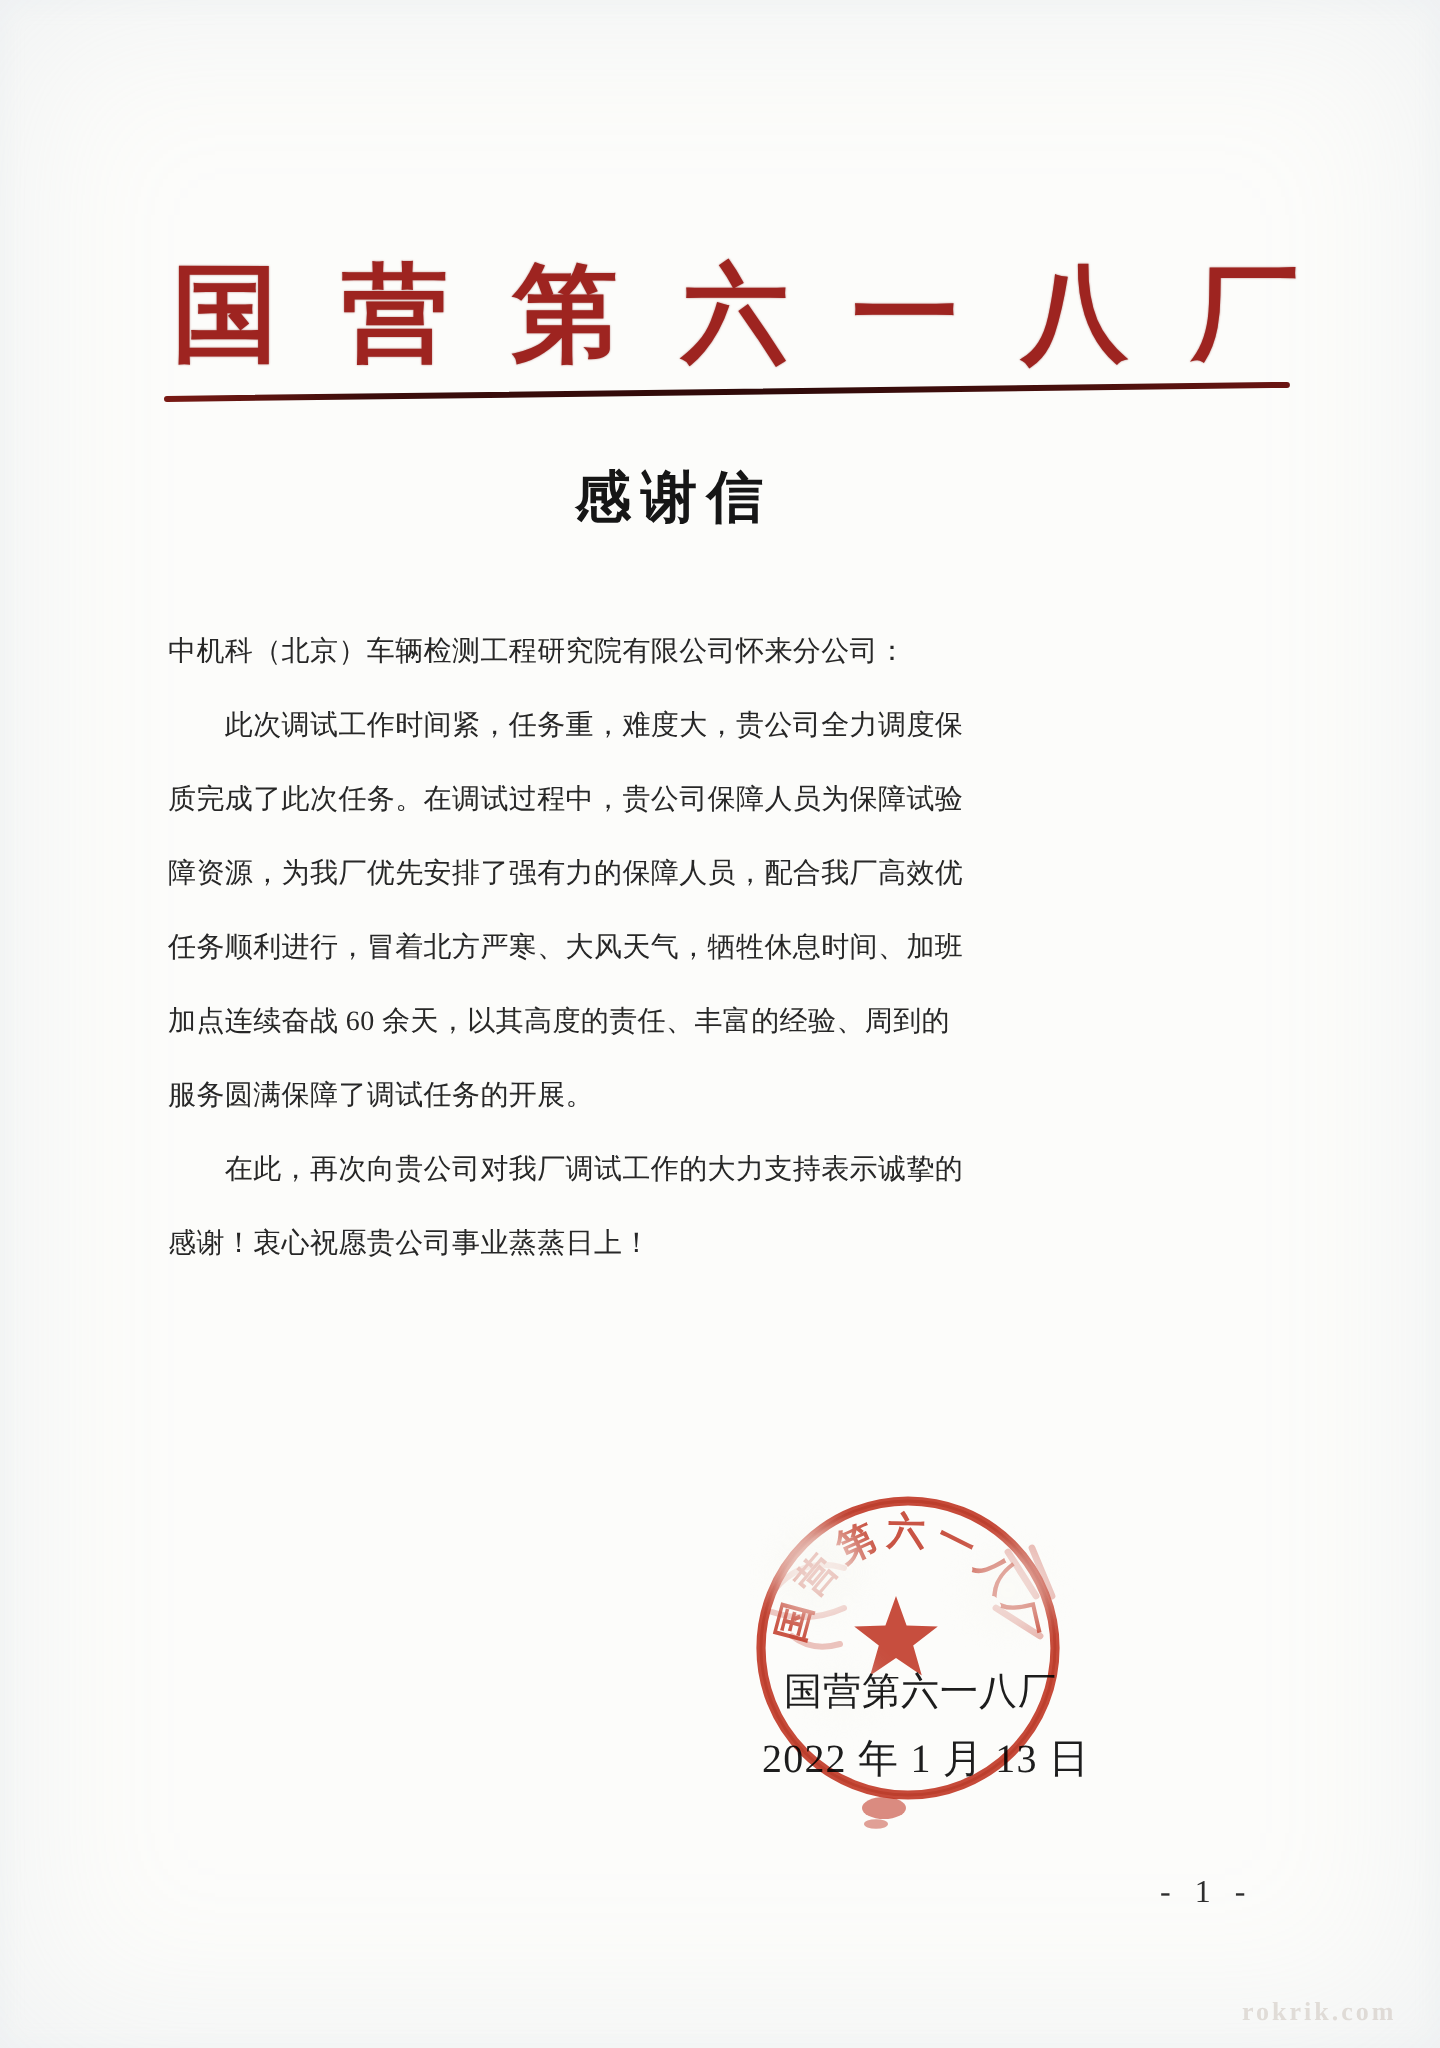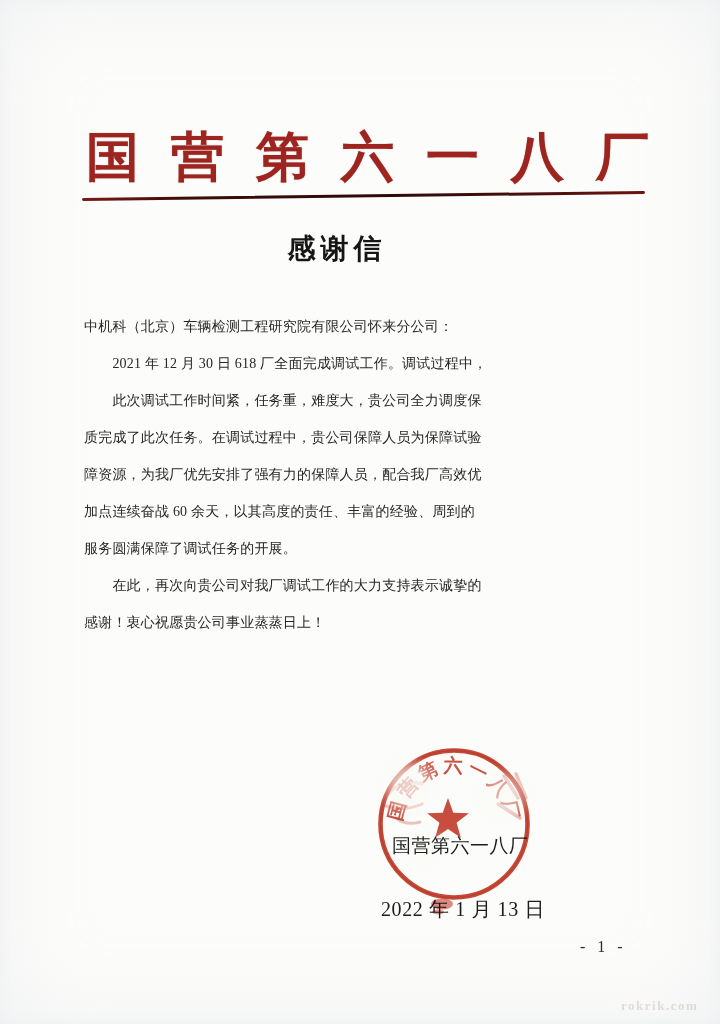--- a/index.html
+++ b/index.html
@@ -36,21 +36,21 @@
   .heading{
     position:absolute;left:0;top:230px;width:668px;text-align:center;padding-left:6px;box-sizing:border-box;
     font-family:"Liberation Sans","DejaVu Sans",sans-serif;
     font-size:28px;font-weight:700;letter-spacing:5px;color:#161616;
   }
   
   .body{position:absolute;left:84px;top:308px;width:566px;}
   .bline{height:37px;line-height:37px;font-size:14px;letter-spacing:.2px;white-space:nowrap;color:#272727;}
   
   .sig-org{position:absolute;left:392px;top:833px;font-size:19px;letter-spacing:.5px;color:#1d1d1d;}
-  .sig-date{position:absolute;left:381px;top:866px;font-size:20px;letter-spacing:.6px;color:#1d1d1d;margin-top:30px;}
+  .sig-date{position:absolute;left:381px;top:866px;font-size:20px;letter-spacing:.6px;color:#1d1d1d;}
   
   .stamp{position:absolute;left:366px;top:734px;width:178px;height:186px;mix-blend-mode:multiply;}
   .stamp svg{position:absolute;left:0;top:0;}
   .fade{position:absolute;border-radius:50%;filter:blur(6px);background:radial-gradient(circle,rgba(252,252,250,.95) 0 40%,rgba(252,252,250,0) 75%);}
   .fade1{left:14px;top:26px;width:58px;height:52px;opacity:.78;}
   .fade2{left:110px;top:36px;width:56px;height:50px;opacity:.55;}
   .fade3{left:34px;top:96px;width:44px;height:34px;opacity:.45;}
   
   .pageno{position:absolute;left:580px;top:938px;font-size:16px;letter-spacing:4px;color:#2e2e2e;}
   .watermark{position:absolute;left:621px;top:998px;font-size:13px;font-weight:bold;letter-spacing:1.5px;
@@ -62,24 +62,24 @@
 <div class="page">
 
 
   <div class="lh-title">国营第六一八厂</div>
   <div class="lh-rule"></div>
 
   <div class="heading">感谢信</div>
 
   <div class="body">
     <div class="bline">中机科（北京）车辆检测工程研究院有限公司怀来分公司：</div>
-    <div class="bline">　　2021 年 12 月 30 日 618 厂全面完成调试工作。调试过程中，</div>
     <div class="bline">　　此次调试工作时间紧，任务重，难度大，贵公司全力调度保</div>
     <div class="bline">质完成了此次任务。在调试过程中，贵公司保障人员为保障试验</div>
     <div class="bline">障资源，为我厂优先安排了强有力的保障人员，配合我厂高效优</div>
+    <div class="bline">任务顺利进行，冒着北方严寒、大风天气，牺牲休息时间、加班</div>
     <div class="bline">加点连续奋战 60 余天，以其高度的责任、丰富的经验、周到的</div>
     <div class="bline">服务圆满保障了调试任务的开展。</div>
     <div class="bline">　　在此，再次向贵公司对我厂调试工作的大力支持表示诚挚的</div>
     <div class="bline">感谢！衷心祝愿贵公司事业蒸蒸日上！</div>
   </div>
 
   <div class="sig-org">国营第六一八厂</div>
   <div class="sig-date">2022 年 1 月 13 日</div>
 
   <div class="stamp">

